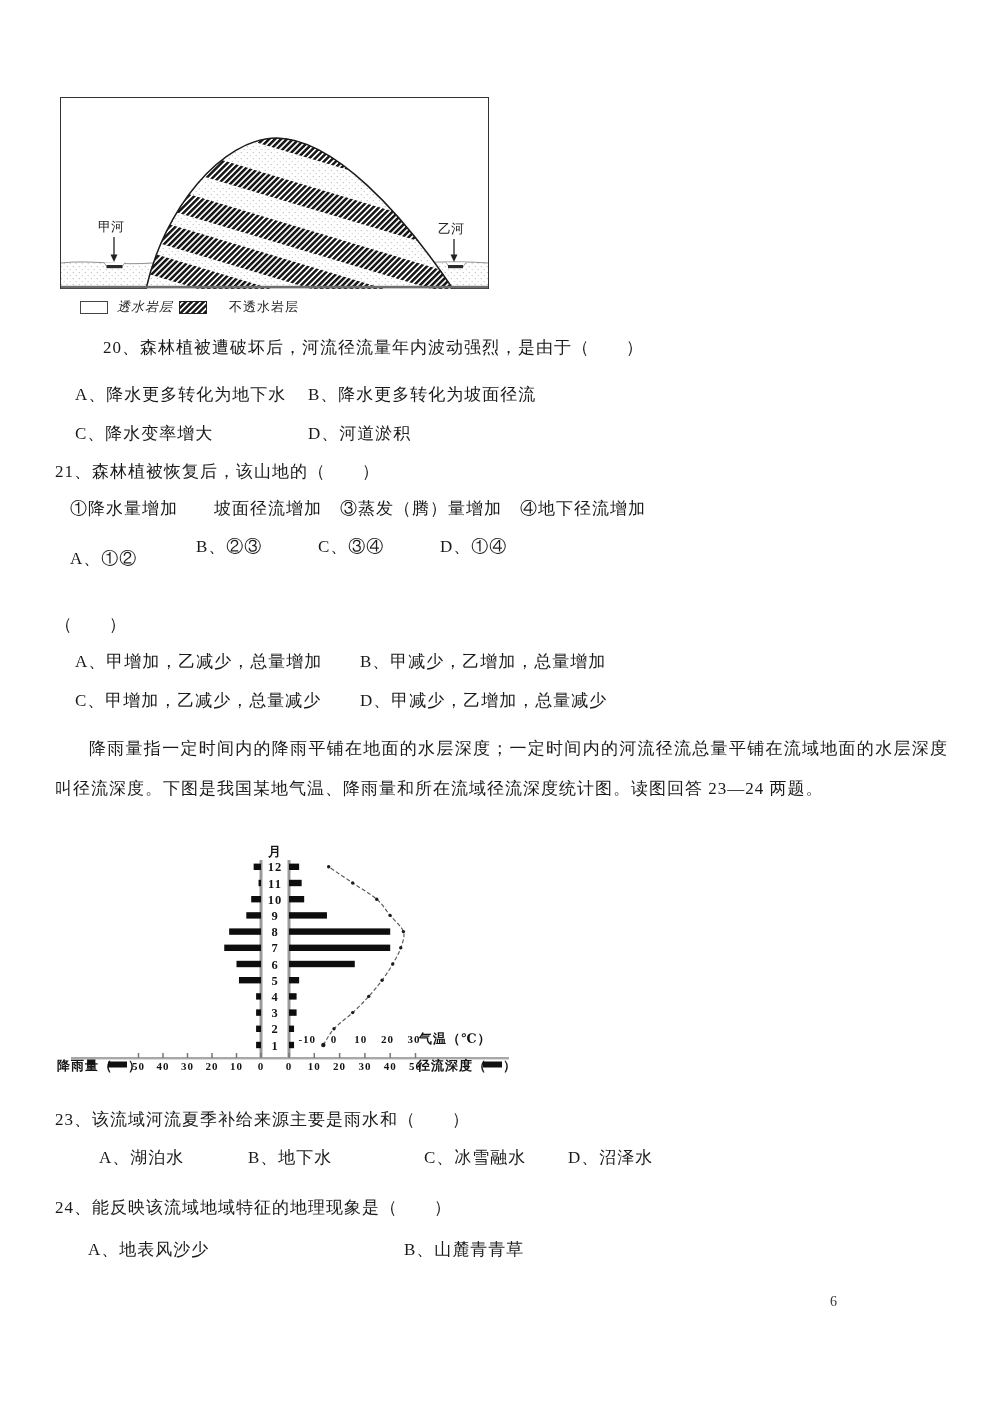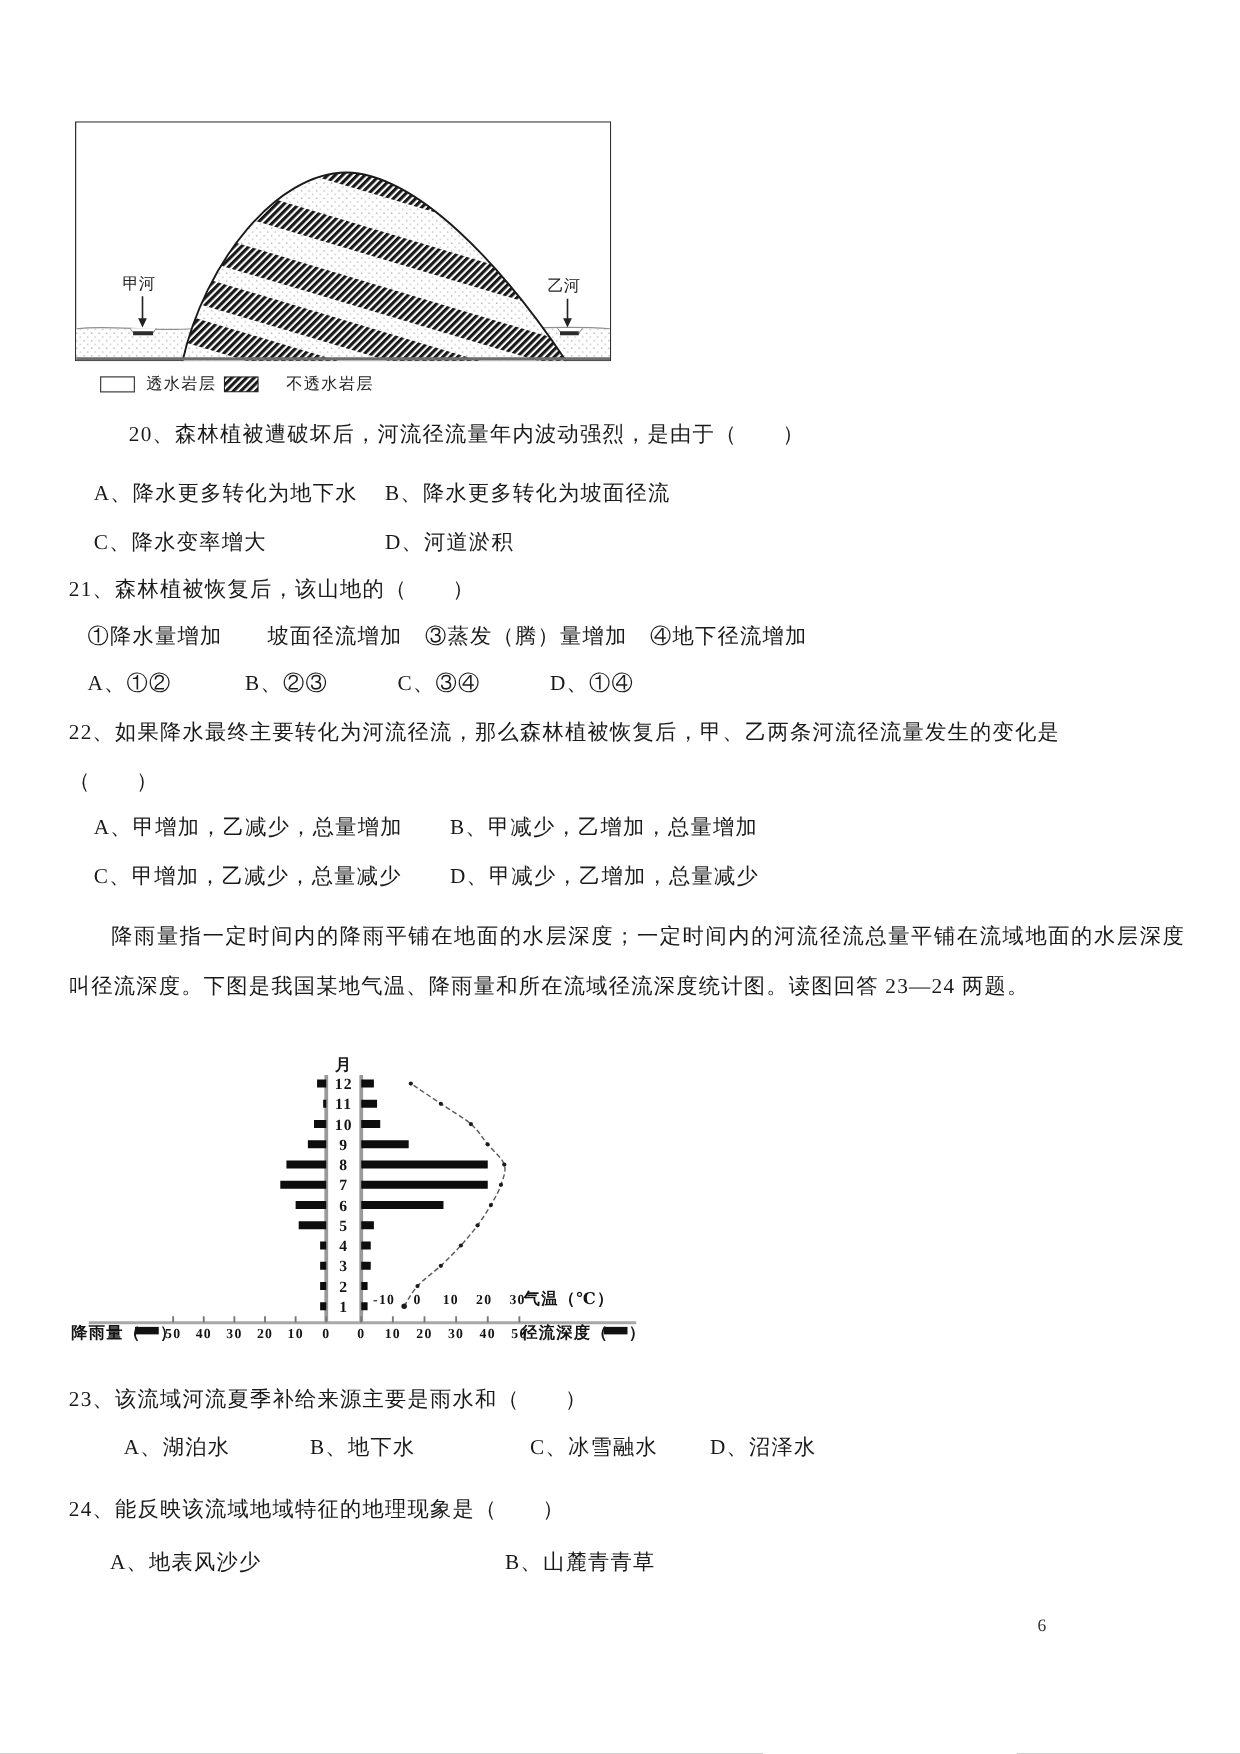--- a/index.html
+++ b/index.html
@@ -67,21 +67,21 @@
       <line x1="394" y1="142" x2="394" y2="158" stroke="#222" stroke-width="1.3"></line>
       <polygon points="390.5,157.5 397.5,157.5 394,165" fill="#222"></polygon>
       <rect x="1" y="188.8" width="427" height="2.6" fill="#6e6e6e"></rect>
     </svg>
     <span class="riverlabel" style="left:38px; top:121px;">甲河</span>
     <span class="riverlabel" style="left:378px; top:123px;">乙河</span>
   </div>
 
   <div class="legend-row">
     <div class="legend-swatch-white"></div>
-    <span class="legend-label" style="left:117px;">透水岩层</span>
+    <span class="legend-label" style="left:117px;font-style:italic;">透水岩层</span>
     <svg class="legend-swatch-hatch" width="28" height="13">
       <defs>
         <pattern id="hatch2" width="4.2" height="4.2" patternUnits="userSpaceOnUse" patternTransform="rotate(45)">
           <rect width="4.2" height="4.2" fill="#fdfdfd"></rect>
           <rect width="2.5" height="4.2" fill="#181818"></rect>
         </pattern>
       </defs>
       <rect x="0.5" y="0.5" width="27" height="12" fill="url(#hatch2)" stroke="#222" stroke-width="1"></rect>
     </svg>
     <span class="legend-label" style="left:229px;">不透水岩层</span>
@@ -99,29 +99,26 @@
     <span style="left:308px;">D、河道淤积</span>
   </div>
 
   <div class="row" style="top:460px;">
       <span style="left:55px;">21、森林植被恢复后，该山地的（　　）</span>
     </div>
   <div class="row" style="top:497px;">
       <span style="left:70px;">①降水量增加　　坡面径流增加　③蒸发（腾）量增加　④地下径流增加</span>
     </div>
   <div class="row" style="top:535px;">
-    <span style="left:70px;">A、①②</span>
+    <span style="left:70px;margin-top:12px;">A、①②</span>
     <span style="left:196px;">B、②③</span>
     <span style="left:318px;">C、③④</span>
     <span style="left:440px;">D、①④</span>
   </div>
 
-  <div class="row" style="top:574px;">
-      <span style="left:55px;">22、如果降水最终主要转化为河流径流，那么森林植被恢复后，甲、乙两条河流径流量发生的变化是</span>
-    </div>
   <div class="row" style="top:613px;">
       <span style="left:55px;">（　　）</span>
     </div>
   <div class="row" style="top:689px;">
     <span style="left:75px;">C、甲增加，乙减少，总量减少</span>
     <span style="left:360px;">D、甲减少，乙增加，总量减少</span>
   </div>
   <div class="row" style="top:650px;">
     <span style="left:75px;">A、甲增加，乙减少，总量增加</span>
     <span style="left:360px;">B、甲减少，乙增加，总量增加</span>

